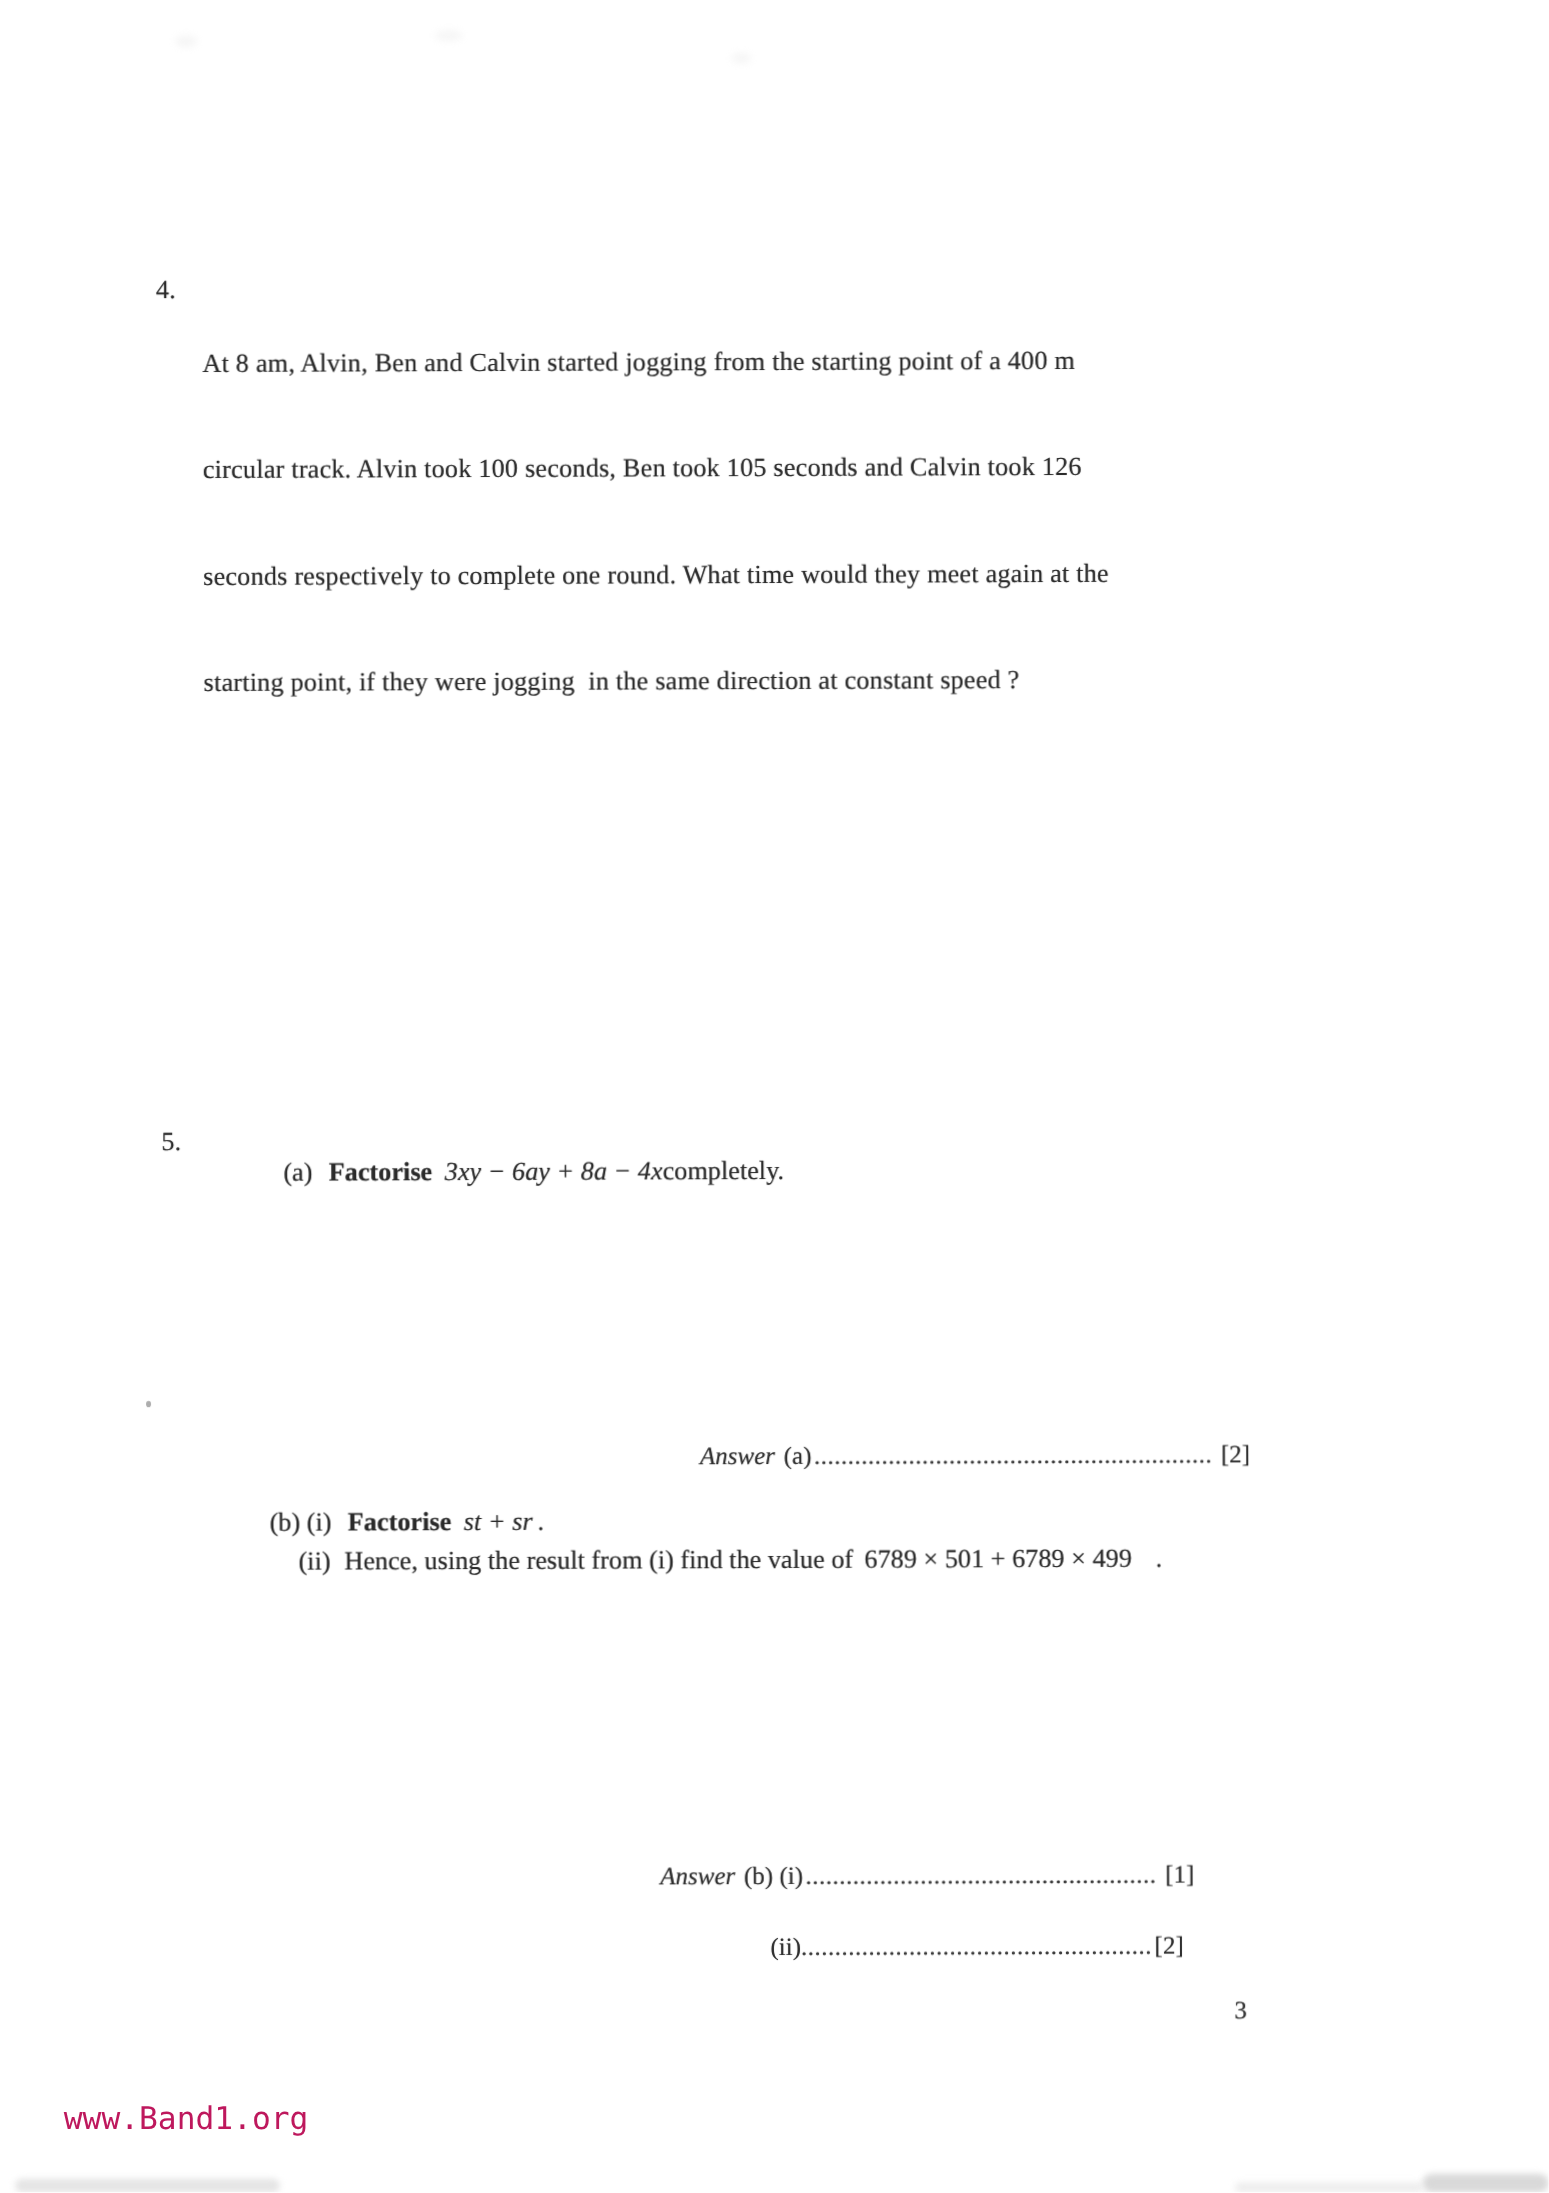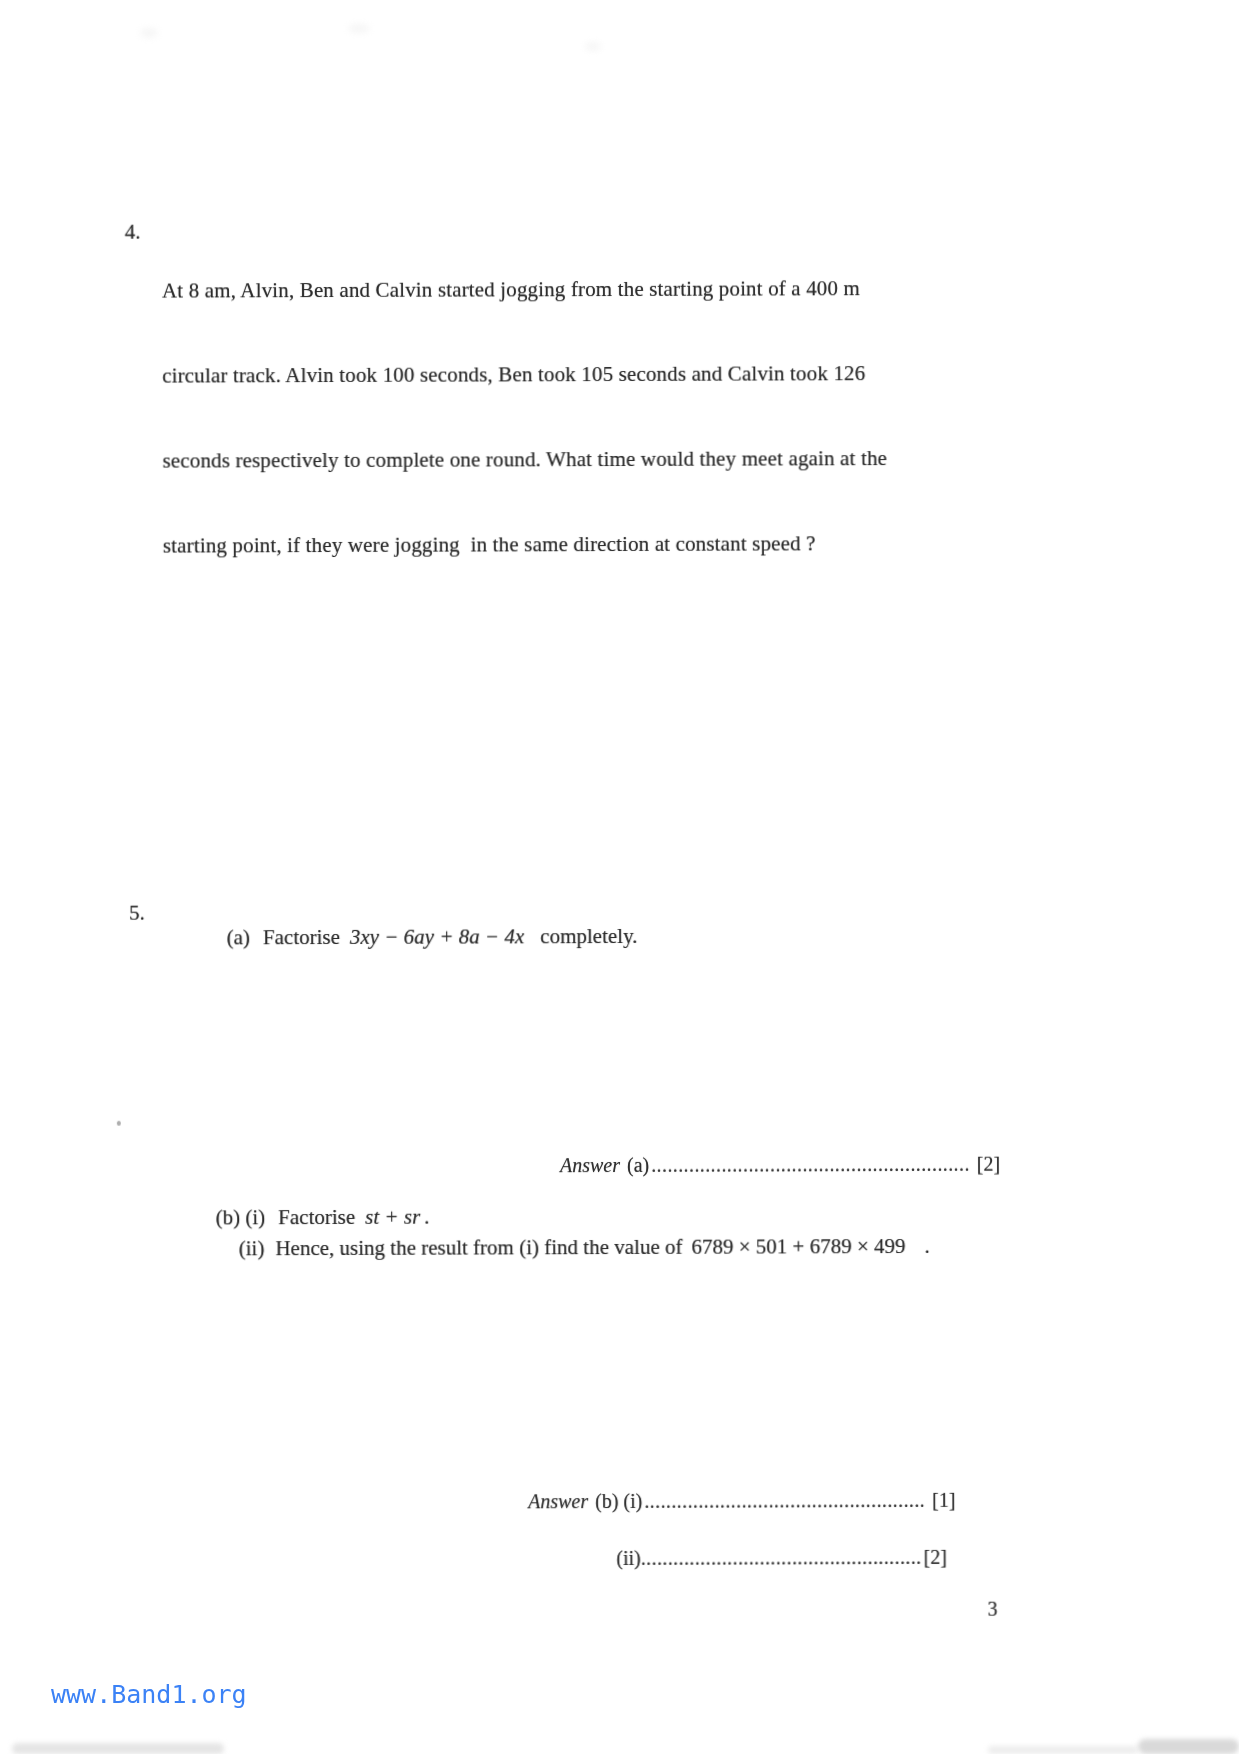--- a/index.html
+++ b/index.html
@@ -18,36 +18,36 @@
     transform-origin:620px 880px;
     filter:blur(0.35px);
     text-shadow:0 0 0.7px rgba(45,45,45,0.55);
   }
   .abs { position:absolute; white-space:pre; }
   .qnum { font-size:21px; }
   .qtext { font-size:21px; line-height:28.4px; letter-spacing:0.15px; }
   .qline { white-space:pre; }
   .qrow { font-size:21px; }
   .qrow .plabel { margin-right:13px; }
-  .qrow .verb   { margin-right:10px; }
-  .qrow .expr   { font-style:italic; margin-right:16px; }
+  .qrow .verb   { margin-right:10px;font-weight:bold; }
+  .qrow .expr   { font-style:italic; margin-right:0; }
   .qrow .expr-roman { font-style:normal; margin-right:19px; }
   .qrow .qbody  { margin-right:9px; }
   .qrow .tail   { }
   .ans { font-size:20px; color:#2e2e2e; }
   .ans .label { font-style:italic; margin-right:7px; }
   .ans .part  { margin-right:2px; }
   .ans .dots  { letter-spacing:0.4px; color:#3a3a3a; }
   .ans .marks { margin-left:7px; }
   .ans.tight .marks { margin-left:2px; }
   .pageno { font-size:20px; color:#333; }
   .footer {
     position:absolute; left:51px; top:1680px;
     font-family:"DejaVu Sans Mono","Liberation Mono",monospace;
-    font-size:25px; color:#3b82f6; white-space:pre;
+    font-size:25px; color:#be185d; white-space:pre;
   }
   .smudge { position:absolute; background:#e2e2e2; border-radius:8px; filter:blur(2.5px); }
   .speck  { position:absolute; background:#6a6a6a; border-radius:50%; filter:blur(0.6px); }
   .noise  { position:absolute; background:#cfcfcf; border-radius:50%; filter:blur(3px); opacity:0.18; }
 </style>
 </head>
 <body>
 
 <div class="page">
 

